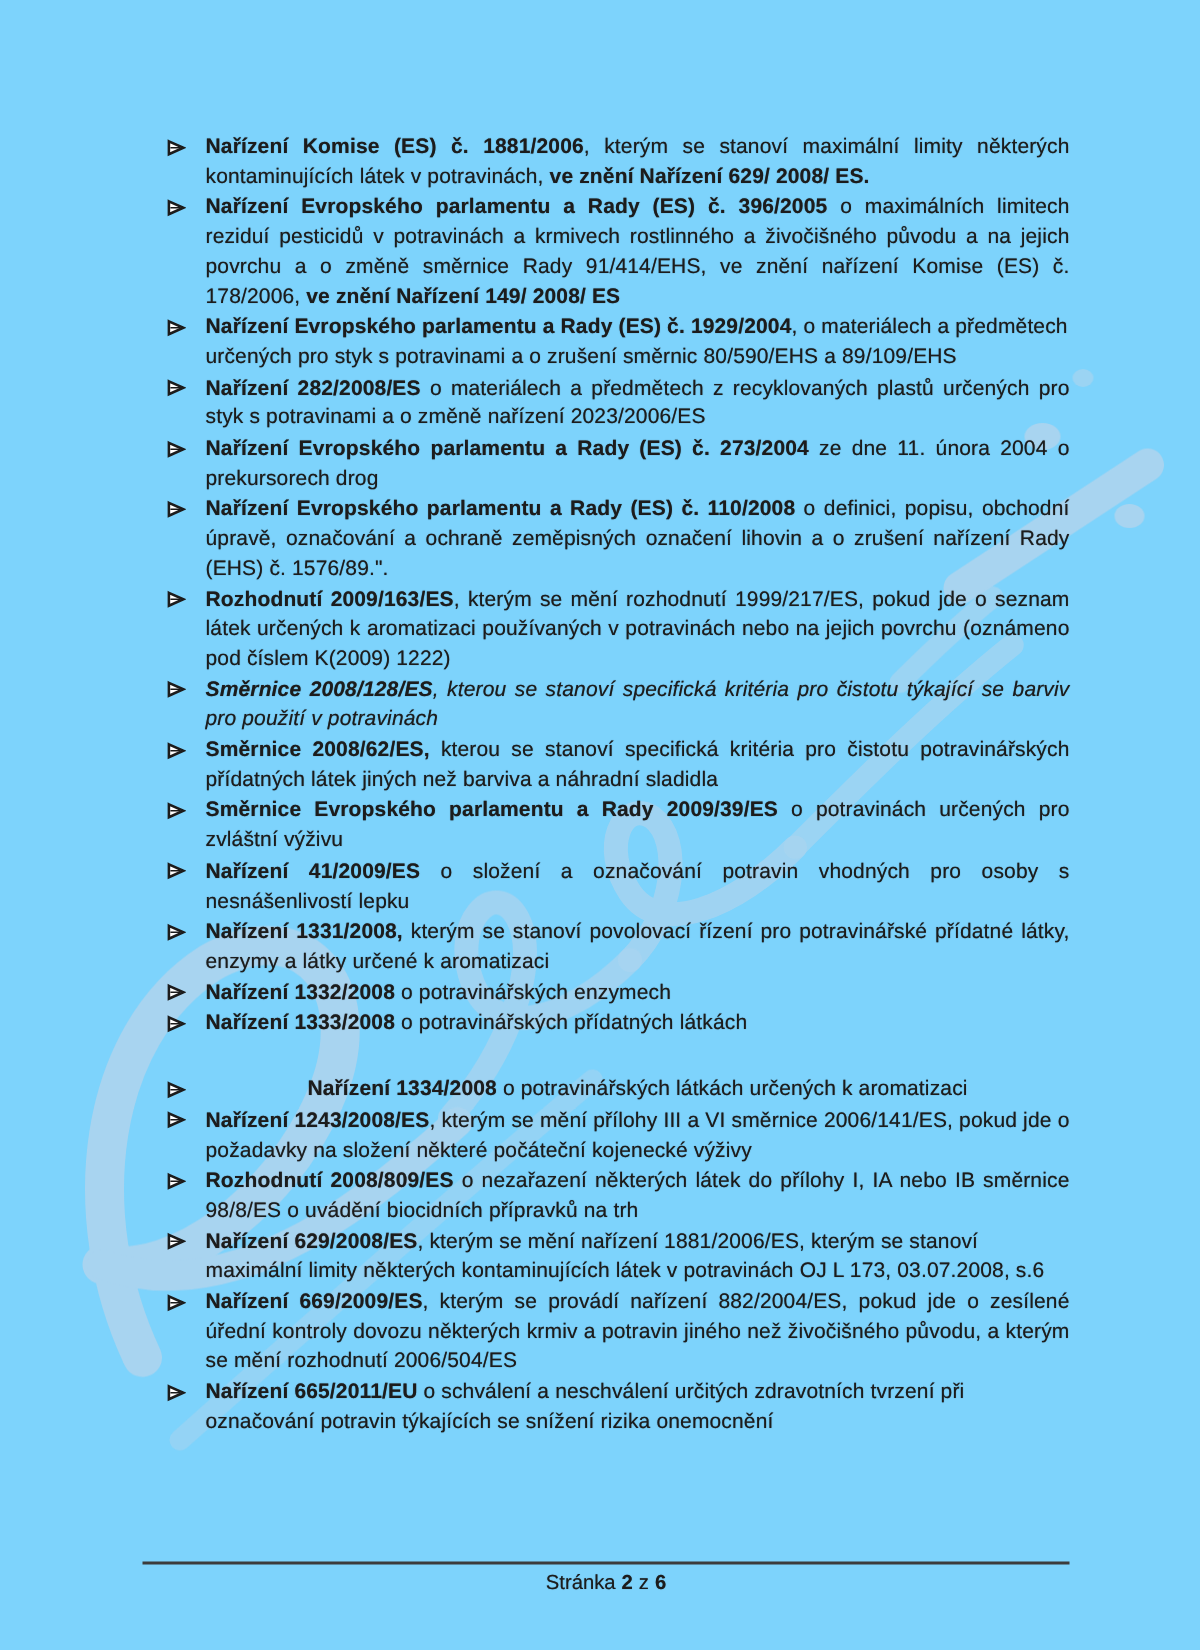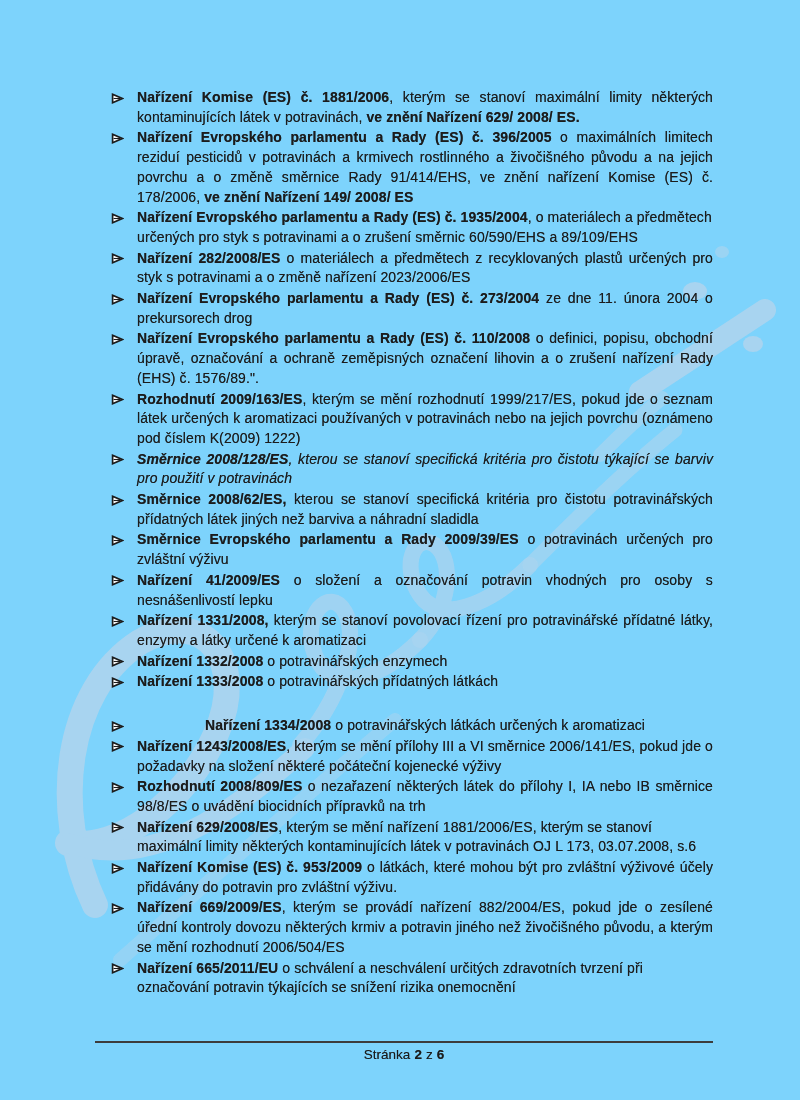--- a/index.html
+++ b/index.html
@@ -97,21 +97,21 @@
           <svg width="13" height="13" viewBox="0 0 13 13">
             <path d="M1.6 2.2 L11.2 6.5 L1.6 10.8 Z" fill="#ffffff" stroke="#1c1c1c" stroke-width="1.7" stroke-linejoin="miter"></path>
             <path d="M2.6 6.5 L9 6.5" stroke="#1c1c1c" stroke-width="1.1"></path>
           </svg>
         </span><span class="b">Nařízení Evropského parlamentu a Rady (ES) č. 396/2005</span><span> o maximálních limitech reziduí pesticidů v potravinách a krmivech rostlinného a živočišného původu a na jejich povrchu a o změně směrnice Rady 91/414/EHS, ve znění nařízení Komise (ES) č. 178/2006, </span><span class="b">ve znění Nařízení 149/ 2008/ ES</span></li>
       <li class="reg-item" style="text-align: left;"><span class="bullet">
           <svg width="13" height="13" viewBox="0 0 13 13">
             <path d="M1.6 2.2 L11.2 6.5 L1.6 10.8 Z" fill="#ffffff" stroke="#1c1c1c" stroke-width="1.7" stroke-linejoin="miter"></path>
             <path d="M2.6 6.5 L9 6.5" stroke="#1c1c1c" stroke-width="1.1"></path>
           </svg>
-        </span><span class="b">Nařízení Evropského parlamentu a Rady (ES) č. 1935/2004</span><span>, o materiálech a předmětech určených pro styk s potravinami a o zrušení směrnic 60/590/EHS a 89/109/EHS</span></li>
+        </span><span class="b">Nařízení Evropského parlamentu a Rady (ES) č. 1929/2004</span><span>, o materiálech a předmětech určených pro styk s potravinami a o zrušení směrnic 80/590/EHS a 89/109/EHS</span></li>
       <li class="reg-item" style="text-align: justify;"><span class="bullet">
           <svg width="13" height="13" viewBox="0 0 13 13">
             <path d="M1.6 2.2 L11.2 6.5 L1.6 10.8 Z" fill="#ffffff" stroke="#1c1c1c" stroke-width="1.7" stroke-linejoin="miter"></path>
             <path d="M2.6 6.5 L9 6.5" stroke="#1c1c1c" stroke-width="1.1"></path>
           </svg>
         </span><span class="b">Nařízení 282/2008/ES</span><span> o materiálech a předmětech z recyklovaných plastů určených pro styk s potravinami a o změně nařízení 2023/2006/ES</span></li>
       <li class="reg-item" style="text-align: justify;"><span class="bullet">
           <svg width="13" height="13" viewBox="0 0 13 13">
             <path d="M1.6 2.2 L11.2 6.5 L1.6 10.8 Z" fill="#ffffff" stroke="#1c1c1c" stroke-width="1.7" stroke-linejoin="miter"></path>
             <path d="M2.6 6.5 L9 6.5" stroke="#1c1c1c" stroke-width="1.1"></path>
@@ -188,26 +188,20 @@
             <path d="M1.6 2.2 L11.2 6.5 L1.6 10.8 Z" fill="#ffffff" stroke="#1c1c1c" stroke-width="1.7" stroke-linejoin="miter"></path>
             <path d="M2.6 6.5 L9 6.5" stroke="#1c1c1c" stroke-width="1.1"></path>
           </svg>
         </span><span class="b">Rozhodnutí 2008/809/ES</span><span> o nezařazení některých látek do přílohy I, IA nebo IB směrnice 98/8/ES o uvádění biocidních přípravků na trh</span></li>
       <li class="reg-item" style="text-align: left;"><span class="bullet">
           <svg width="13" height="13" viewBox="0 0 13 13">
             <path d="M1.6 2.2 L11.2 6.5 L1.6 10.8 Z" fill="#ffffff" stroke="#1c1c1c" stroke-width="1.7" stroke-linejoin="miter"></path>
             <path d="M2.6 6.5 L9 6.5" stroke="#1c1c1c" stroke-width="1.1"></path>
           </svg>
         </span><span class="b">Nařízení 629/2008/ES</span><span>, kterým se mění nařízení 1881/2006/ES, kterým se stanoví maximální limity některých kontaminujících látek v potravinách  OJ L 173, 03.07.2008, s.6</span></li>
-      <li class="reg-item" style="text-align: justify;"><span class="bullet">
-          <svg width="13" height="13" viewBox="0 0 13 13">
-            <path d="M1.6 2.2 L11.2 6.5 L1.6 10.8 Z" fill="#ffffff" stroke="#1c1c1c" stroke-width="1.7" stroke-linejoin="miter"></path>
-            <path d="M2.6 6.5 L9 6.5" stroke="#1c1c1c" stroke-width="1.1"></path>
-          </svg>
-        </span><span class="b">Nařízení Komise (ES) č. 953/2009</span><span> o látkách, které mohou být pro zvláštní výživové účely přidávány do potravin pro zvláštní výživu.</span></li>
       <li class="reg-item" style="text-align: justify;"><span class="bullet">
           <svg width="13" height="13" viewBox="0 0 13 13">
             <path d="M1.6 2.2 L11.2 6.5 L1.6 10.8 Z" fill="#ffffff" stroke="#1c1c1c" stroke-width="1.7" stroke-linejoin="miter"></path>
             <path d="M2.6 6.5 L9 6.5" stroke="#1c1c1c" stroke-width="1.1"></path>
           </svg>
         </span><span class="b">Nařízení 669/2009/ES</span><span>, kterým se provádí nařízení  882/2004/ES, pokud jde o zesílené úřední kontroly dovozu některých krmiv a potravin jiného než živočišného původu, a kterým se mění rozhodnutí 2006/504/ES</span></li>
       <li class="reg-item" style="text-align: left;"><span class="bullet">
           <svg width="13" height="13" viewBox="0 0 13 13">
             <path d="M1.6 2.2 L11.2 6.5 L1.6 10.8 Z" fill="#ffffff" stroke="#1c1c1c" stroke-width="1.7" stroke-linejoin="miter"></path>
             <path d="M2.6 6.5 L9 6.5" stroke="#1c1c1c" stroke-width="1.1"></path>

